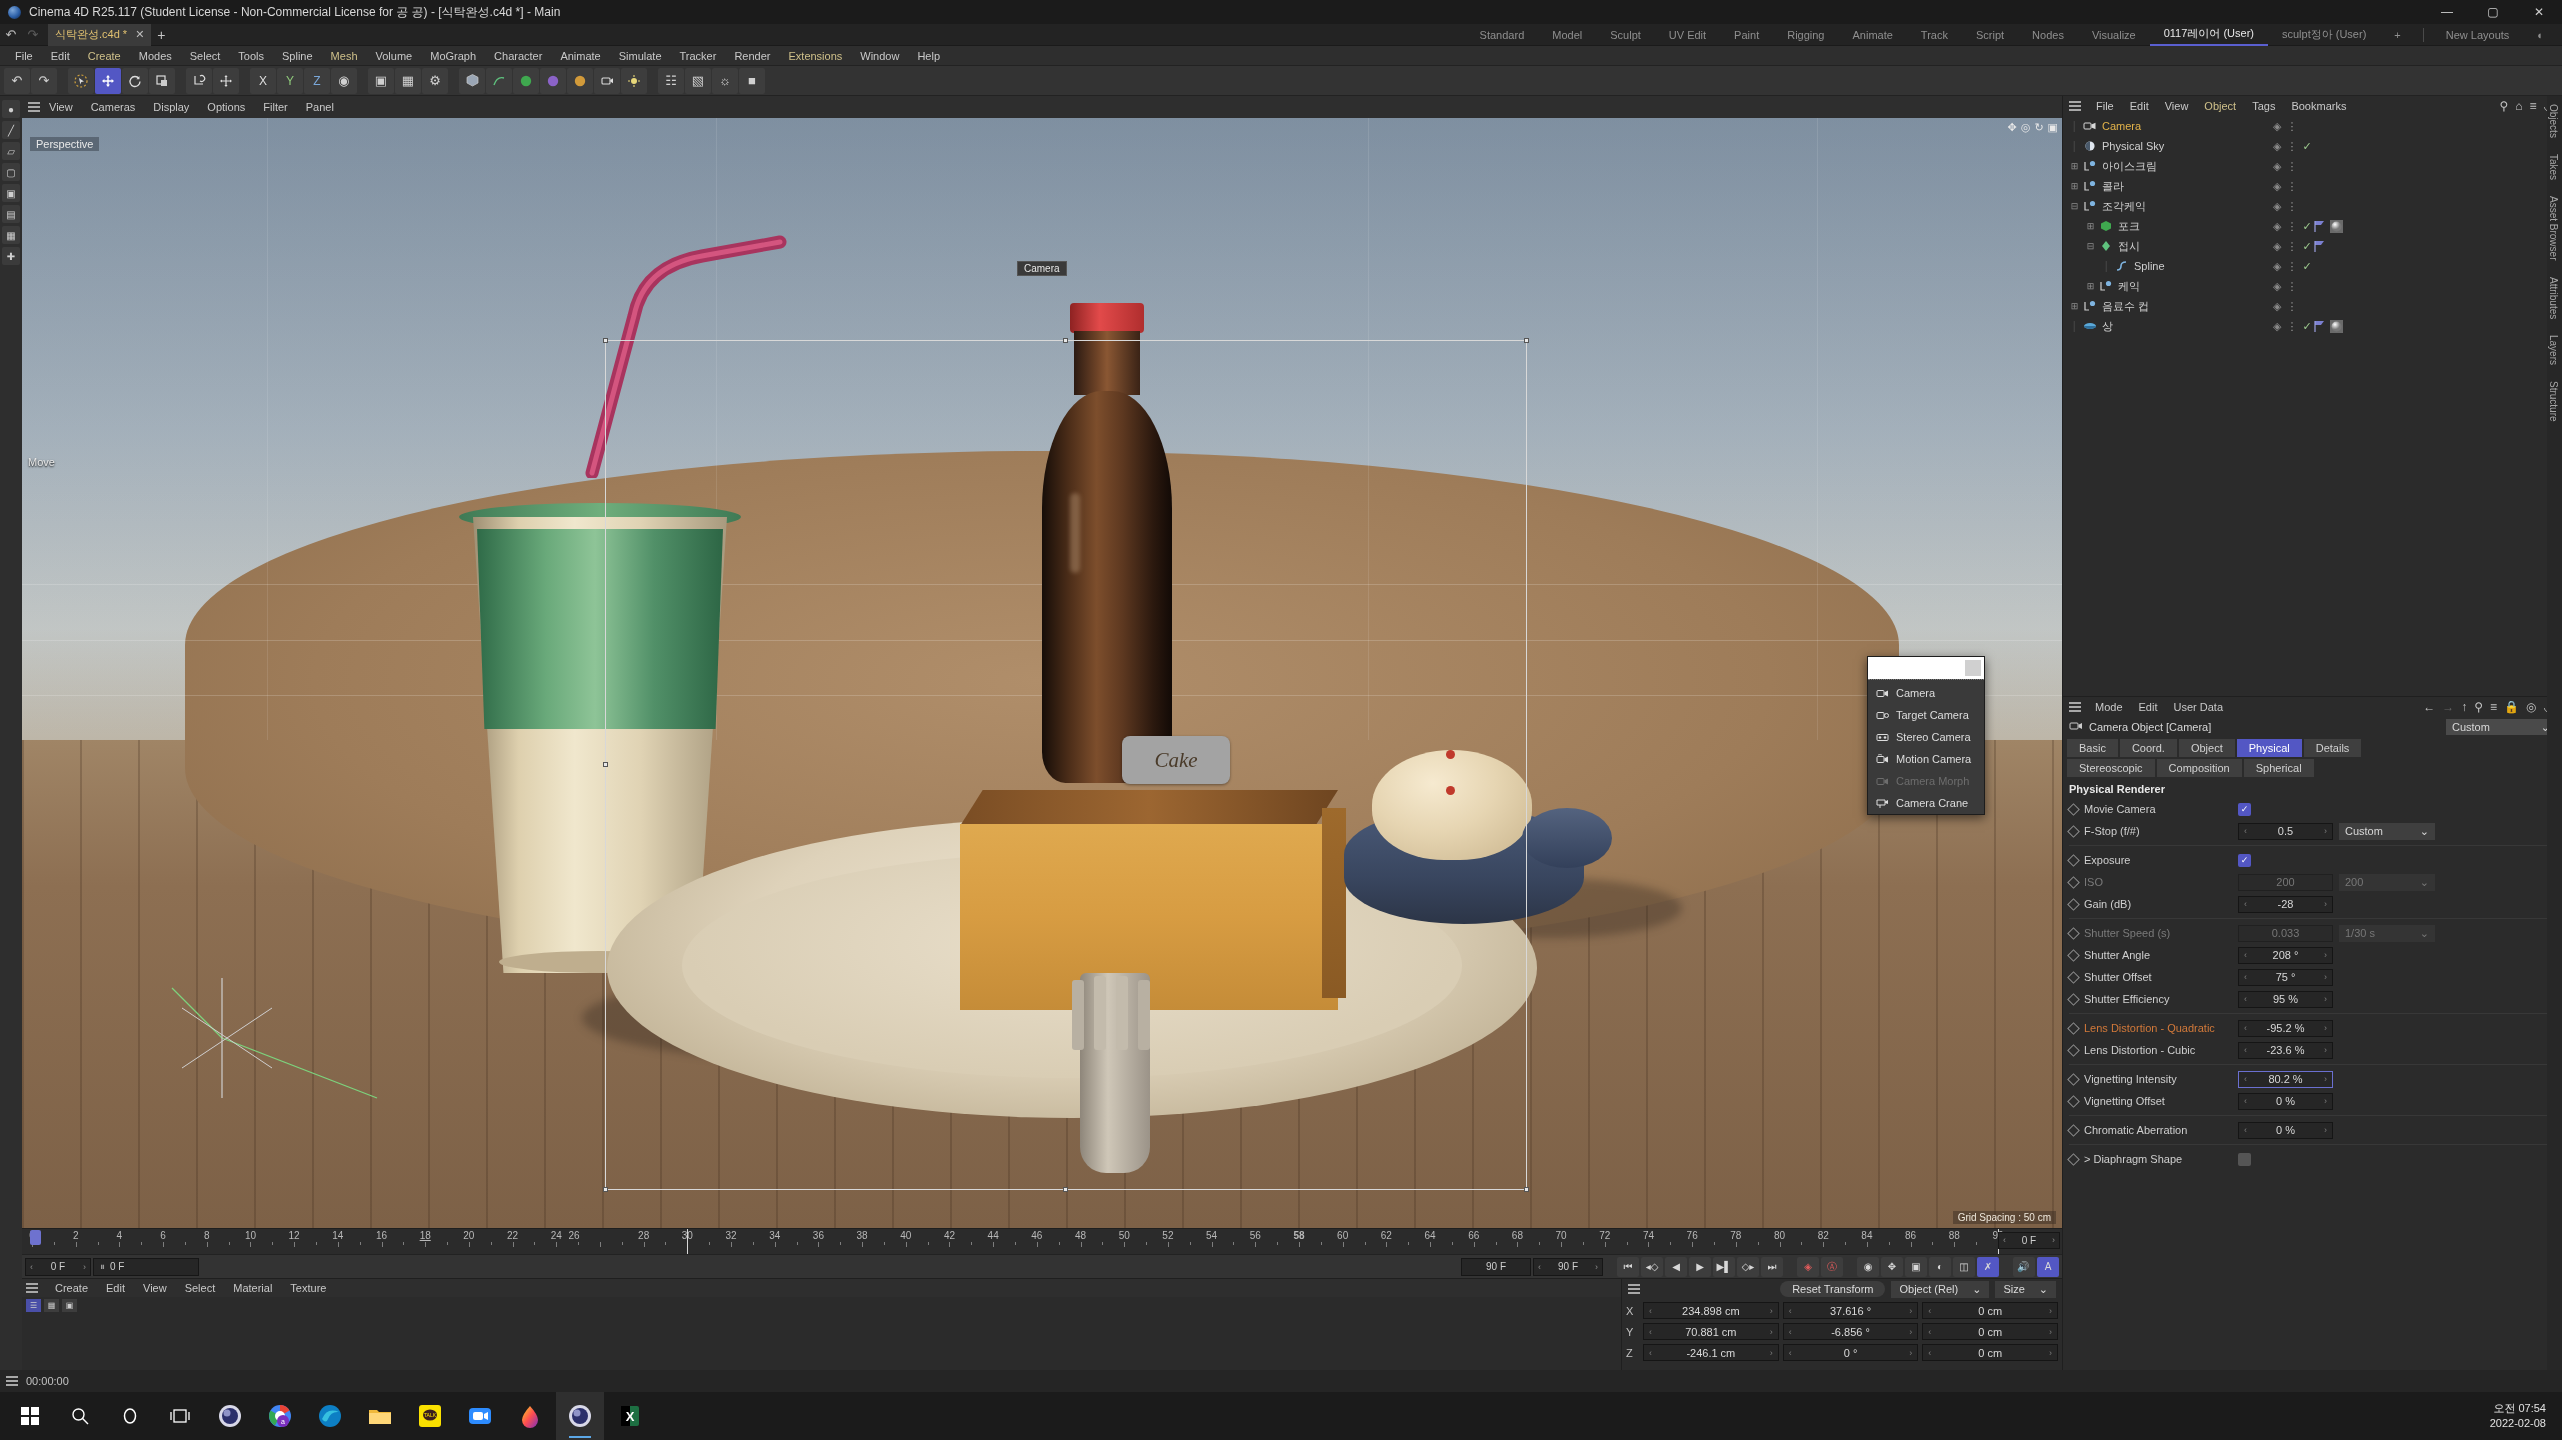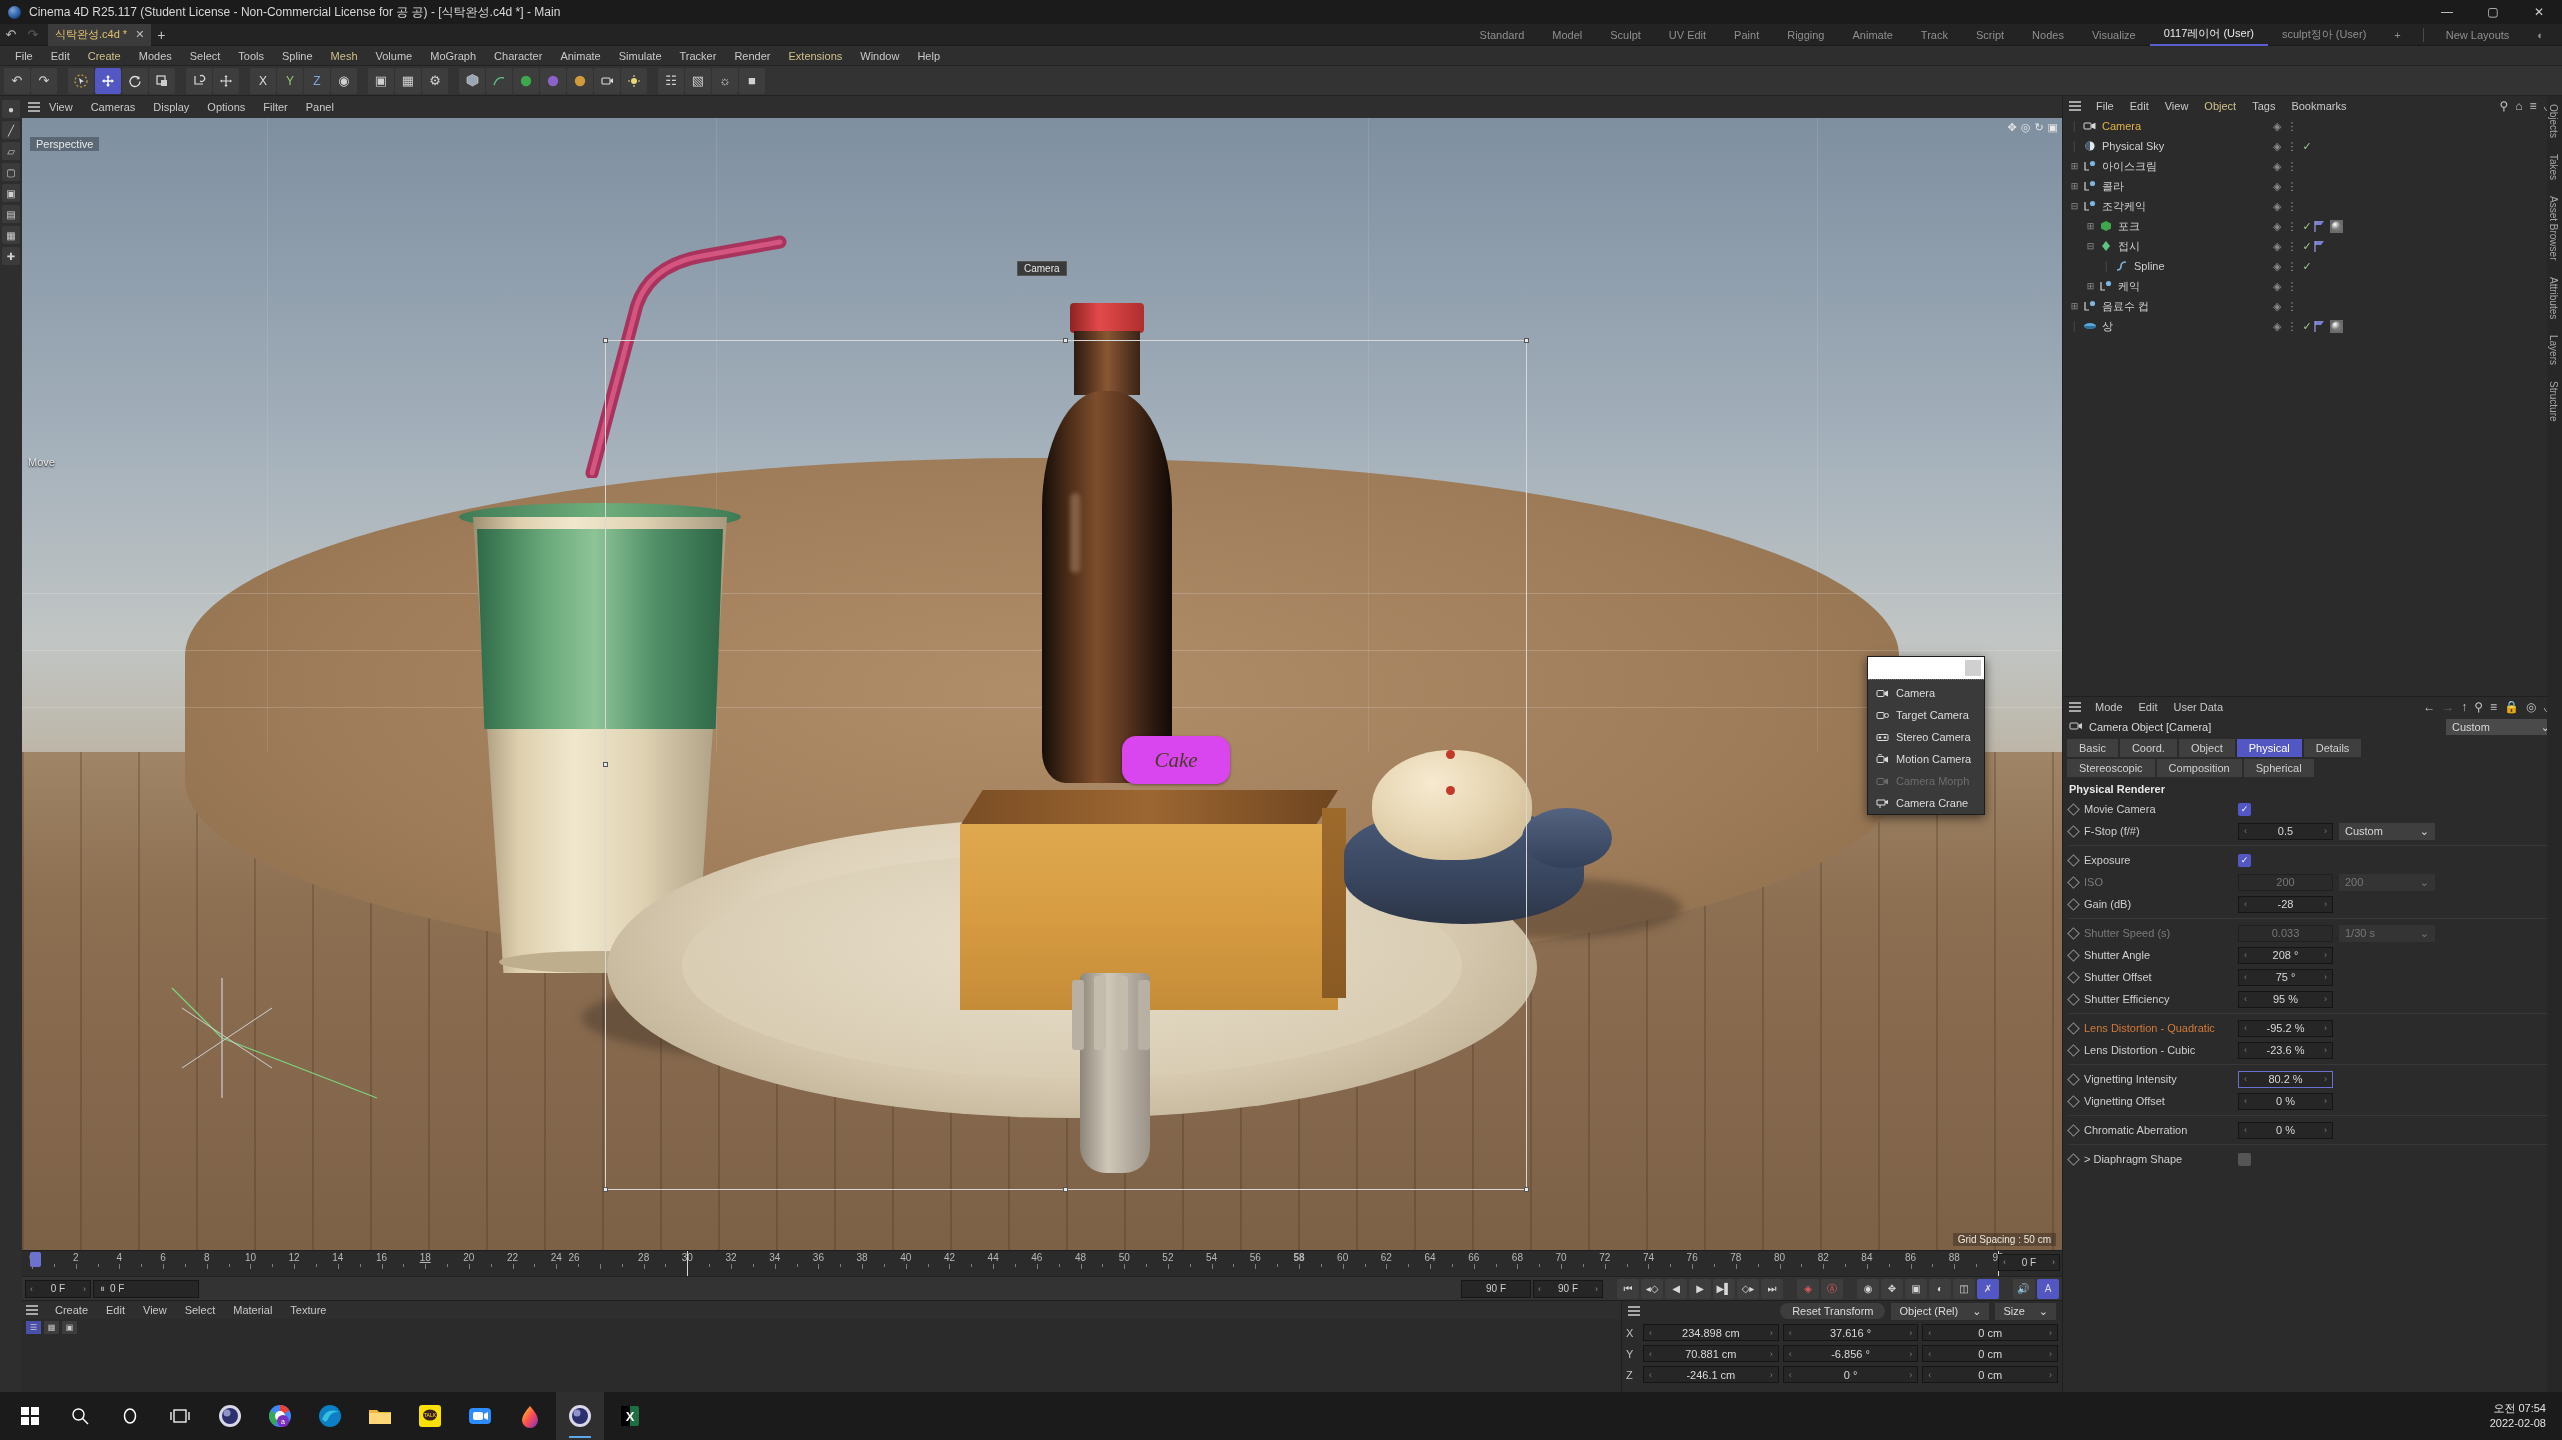--- a/index.html
+++ b/index.html
@@ -100,21 +100,21 @@
   
   .cup { position:absolute; }
   .bottle { position:absolute; }
 
   .straw { position:absolute; }
 
   .cake-top { position:absolute; background:#8b5a2b; }
   .cake-front { position:absolute;
     background:linear-gradient(180deg,#dfa94f 0%, #d79c42 50%, #c58c38 100%); }
   .cake-side { position:absolute; background:#b4782f; }
-  .cake-label { position:absolute; background:#d946ef; border-radius:14px;
+  .cake-label { position:absolute; background:#a3a3a3; border-radius:8px;
     color:#4a3b2a; font-family:"Liberation Serif", serif; font-style:italic;
     display:flex; align-items:center; justify-content:center; font-size:21px;
     box-shadow:0 1px 3px rgba(0,0,0,.4); }
 
   .plate { position:absolute; border-radius:50%;
     background:radial-gradient(ellipse at 50% 38%, #efe6d4 0%, #ded2ba 48%, #c6b89c 75%, #b3a68c 100%); }
   .plate-inner { position:absolute; border-radius:50%;
     background:radial-gradient(ellipse at 50% 40%, #e9dfcb 0%, #d9cdb4 70%); }
 
   .bowl { position:absolute; border-radius:50%/40%;
@@ -1360,20 +1360,28 @@
           <div class="sidetab">Objects</div>
           <div class="sidetab">Takes</div>
           <div class="sidetab">Asset Browser</div>
           <div class="sidetab">Attributes</div>
           <div class="sidetab">Layers</div>
           <div class="sidetab">Structure</div>
         </div>
     </div>
   </div>
 
+  <div class="statusbar">
+    <span class="hamb">
+        <i></i>
+        <i></i>
+        <i></i>
+      </span>
+    <span>00:00:00</span>
+  </div>
 
   <div class="taskbar">
     <div class="tk">
       <svg width="20" height="20" viewBox="0 0 20 20">
           <rect x="1" y="1" width="8" height="8" fill="#fff"></rect>
           <rect x="11" y="1" width="8" height="8" fill="#fff"></rect>
           <rect x="1" y="11" width="8" height="8" fill="#fff"></rect>
           <rect x="11" y="11" width="8" height="8" fill="#fff"></rect>
         </svg>
     </div>

